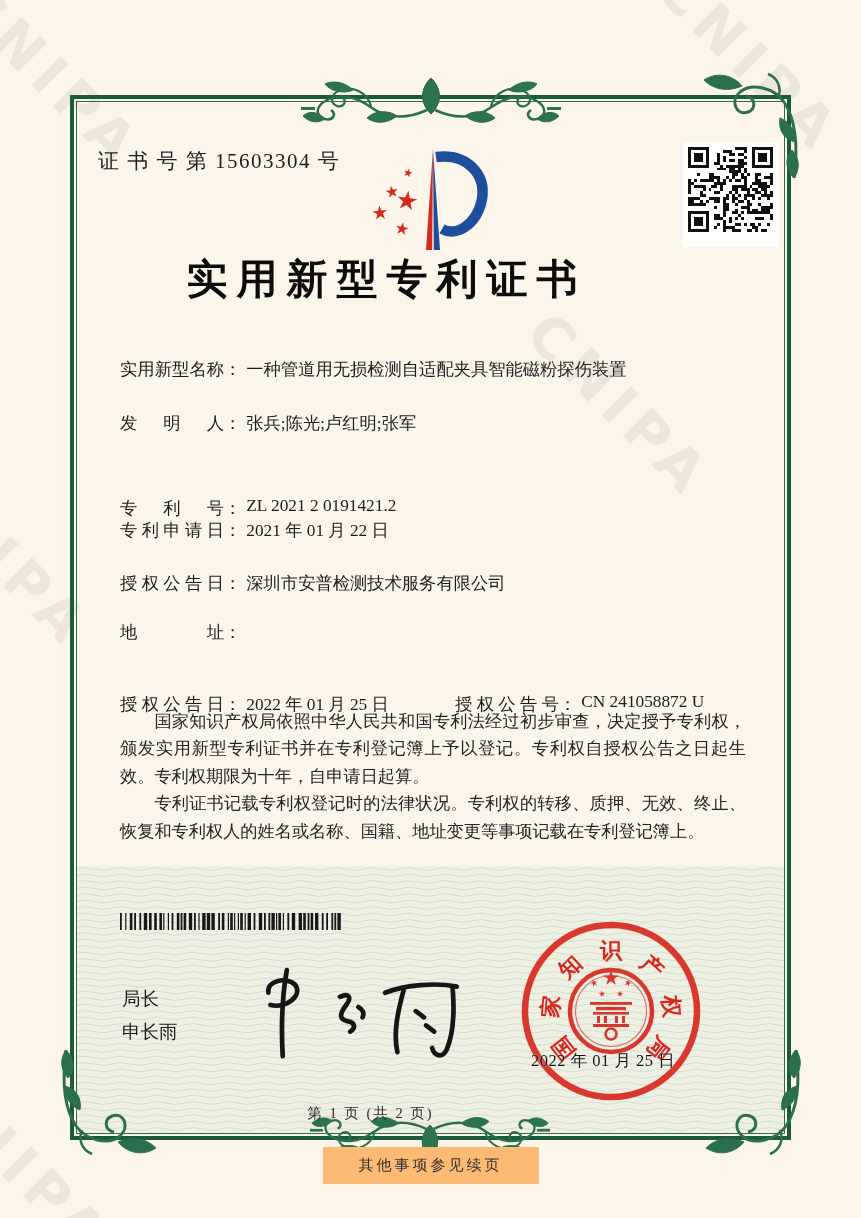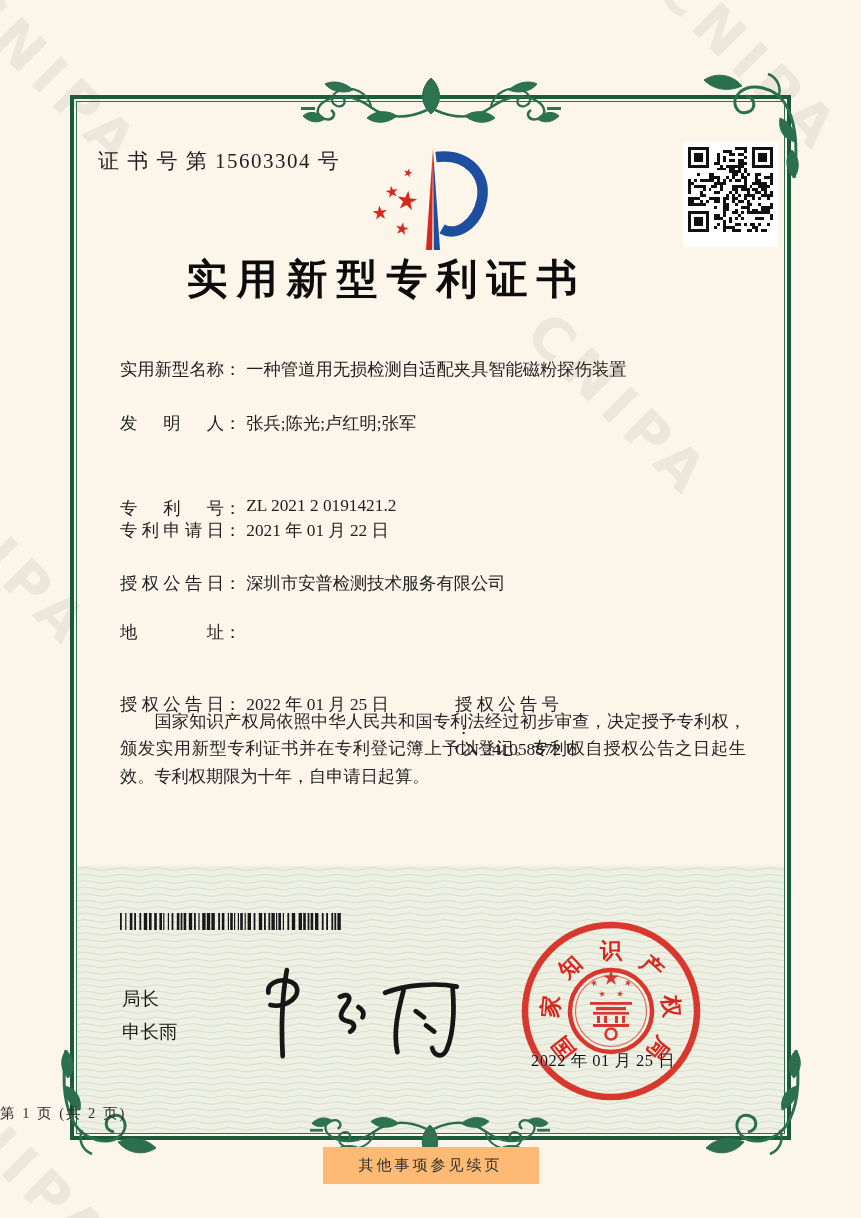--- a/index.html
+++ b/index.html
@@ -43,21 +43,21 @@
   .qr svg { display:block; width:100%; height:100%; shape-rendering:crispEdges; }
   .title {
     position:absolute; left:0; top:252px; width:764px; text-align:center;
     font-size:41px; font-weight:700; letter-spacing:9px; padding-left:9px; color:#0c0c0c;
   }
   .field-row { position:absolute; left:120px; display:flex; font-size:17.3px; color:#1d1d1d; }
   .flabel { display:inline-block; width:104px; text-align:justify; text-align-last:justify; }
   .fcolon { display:inline-block; margin-right:5px; }
   .fvalue { white-space:nowrap; }
   .fvalue-wrap { width:414px; white-space:normal; line-height:27px; }
-  .pair2 { position:absolute; left:335px; top:0; display:flex;flex-direction:column; }
+  .pair2 { position:absolute; left:335px; top:0; display:flex; }
   .body-text {
     position:absolute; left:120px; top:708px; width:626px;
     font-size:17.2px; line-height:27.4px; color:#242424; text-align:justify;
   }
   .body-text p { text-indent:2em; }
   .barcode { position:absolute; left:120px; top:913px; width:226px; height:17px; z-index:6; }
   .barcode svg { display:block; width:100%; height:100%; }
   .barcode rect { fill:#17171c; }
   .signer {
     position:absolute; left:122px; top:982px; z-index:6;
@@ -66,21 +66,21 @@
   }
   .signature { position:absolute; left:252px; top:962px; width:215px; height:105px; z-index:6; }
   .signature path { fill:none; stroke:#161616; stroke-width:4.6; stroke-linecap:round; stroke-linejoin:round; }
   .seal { position:absolute; left:516px; top:916px; width:190px; height:190px; z-index:6; }
   .seal svg { display:block; width:100%; height:100%; }
   .seal-date {
     position:absolute; left:531px; top:1050px; z-index:7;
     font-size:16.5px; letter-spacing:.5px; color:#141414;
     text-shadow:0 0 2px rgba(255,255,255,.85);
   }
-  .pagination { position:absolute; left:0; top:1104px; width:717px; text-align:left; font-size:14.5px; letter-spacing:2px; color:#2b2b2b; z-index:6; }
+  .pagination { position:absolute; left:12px; top:1104px; width:717px; text-align:center; font-size:14.5px; letter-spacing:2px; color:#2b2b2b; z-index:6; }
   .footer-note-box {
     position:absolute; left:50%; transform:translateX(-50%); top:1147px; z-index:6;
     background:#fdba74; padding:9px 36px;
   }
   .footer-note { font-size:15px; letter-spacing:3px; color:#2e2e2e; }
   .defs-holder { position:absolute; width:0; height:0; overflow:hidden; }
 </style>
 </head>
 <body>
 
@@ -542,20 +542,21 @@
         <span class="fvalue">2022 年 01 月 25 日</span>
       <span class="pair2">
         <span class="flabel">授权公告号</span>
           <span class="fcolon">：</span>
           <span class="fvalue">CN 241058872 U</span>
       </span>
     </div>
 
     <div class="body-text">
       <p>国家知识产权局依照中华人民共和国专利法经过初步审查，决定授予专利权，颁发实用新型专利证书并在专利登记簿上予以登记。专利权自授权公告之日起生效。专利权期限为十年，自申请日起算。</p>
+      <p>专利证书记载专利权登记时的法律状况。专利权的转移、质押、无效、终止、恢复和专利权人的姓名或名称、国籍、地址变更等事项记载在专利登记簿上。</p>
     </div>
 
     <div class="barcode">
       <svg viewBox="0 0 226 17" preserveAspectRatio="none">
           <g id="barcode-bars">
             <rect x="0.0" y="0" width="1.8" height="17"></rect>
             <rect x="5.2" y="0" width="1.2" height="17"></rect>
             <rect x="9.8" y="0" width="2.6" height="17"></rect>
             <rect x="14.2" y="0" width="1.8" height="17"></rect>
             <rect x="19.4" y="0" width="1.8" height="17"></rect>

